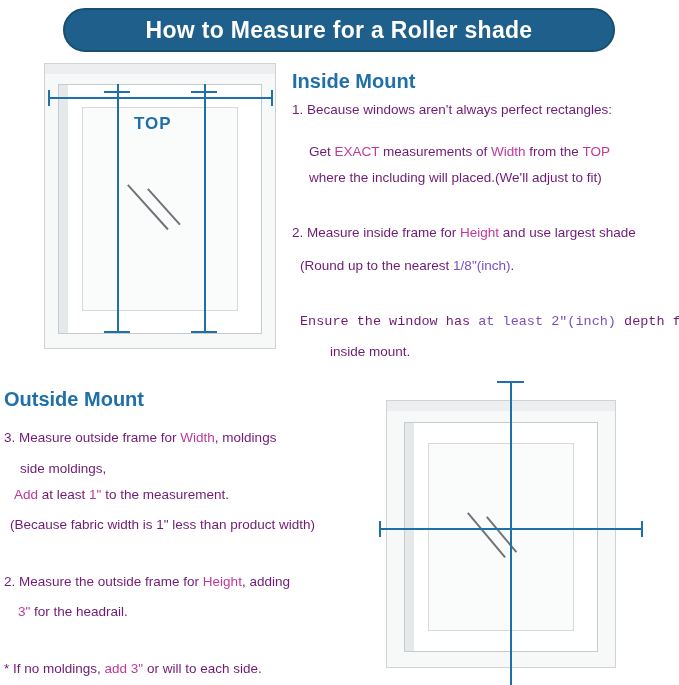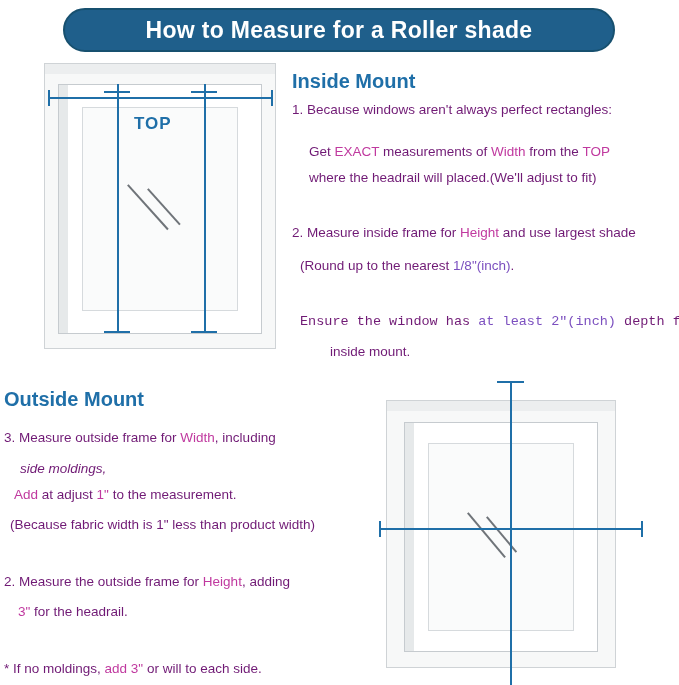--- a/index.html
+++ b/index.html
@@ -154,31 +154,31 @@
   <div class="cap-v" style="left:48px; top:90px; height:16px;"></div>
   <div class="cap-v" style="left:271px; top:90px; height:16px;"></div>
 
   <div class="top-label" style="left:134px; top:114px;">TOP</div>
 </div>
 
 <div class="section-heading" style="left:292px; top:70px;">Inside Mount</div>
 
 <div class="body-line" style="left:292px; top:101px;"><span class="hl-dark">1. Because windows aren't always perfect rectangles:</span></div>
 <div class="body-line" style="left:309px; top:135px;margin-top:8px;"><span class="hl-dark">Get </span><span class="hl-pink">EXACT</span><span class="hl-dark"> measurements of </span><span class="hl-pink">Width</span><span class="hl-dark"> from the </span><span class="hl-pink">TOP</span></div>
-<div class="body-line" style="left:309px; top:169px;"><span class="hl-dark">where the headrail will placed.(We'll adjust to fit)</span></div>
+<div class="body-line" style="left:309px; top:169px;"><span class="hl-dark">where the including will placed.(We'll adjust to fit)</span></div>
 <div class="body-line" style="left:292px; top:224px;"><span class="hl-dark">2. Measure inside frame for </span><span class="hl-pink">Height</span><span class="hl-dark"> and use largest shade</span></div>
 <div class="body-line" style="left:300px; top:257px;"><span class="hl-dark">(Round up to the nearest </span><span class="hl-purple">1/8"(inch)</span><span class="hl-dark">.</span></div>
 <div class="body-line" style="left:300px; top:313px;font-family:Liberation Mono, monospace;"><span class="hl-dark">Ensure the window has </span><span class="hl-purple">at least 2"(inch)</span><span class="hl-dark"> depth for an</span></div>
 <div class="body-line" style="left:300px; top:343px;padding-left:30px;"><span class="hl-dark">inside mount.</span></div>
 
 <div class="section-heading" style="left:4px; top:388px;">Outside Mount</div>
 
-<div class="body-line" style="left:4px; top:429px;"><span class="hl-dark">3. Measure outside frame for </span><span class="hl-pink">Width</span><span class="hl-dark">, including</span></div>
-<div class="body-line" style="left:20px; top:460px;font-style:italic;"><span class="hl-dark">side moldings,</span></div>
-<div class="body-line" style="left:14px; top:486px;"><span class="hl-pink">Add</span><span class="hl-dark"> at adjust </span><span class="hl-pink">1"</span><span class="hl-dark"> to the measurement.</span></div>
+<div class="body-line" style="left:4px; top:429px;"><span class="hl-dark">3. Measure outside frame for </span><span class="hl-pink">Width</span><span class="hl-dark">, moldings</span></div>
+<div class="body-line" style="left:20px; top:460px;"><span class="hl-dark">side moldings,</span></div>
+<div class="body-line" style="left:14px; top:486px;"><span class="hl-pink">Add</span><span class="hl-dark"> at least </span><span class="hl-pink">1"</span><span class="hl-dark"> to the measurement.</span></div>
 <div class="body-line" style="left:10px; top:516px;"><span class="hl-dark">(Because fabric width is 1" less than product width)</span></div>
 <div class="body-line" style="left:4px; top:573px;"><span class="hl-dark">2. Measure the outside frame for </span><span class="hl-pink">Height</span><span class="hl-dark">, adding</span></div>
 <div class="body-line" style="left:18px; top:603px;"><span class="hl-pink">3"</span><span class="hl-dark">  for the headrail.</span></div>
 <div class="body-line" style="left:4px; top:660px;"><span class="hl-dark">* If no moldings, </span><span class="hl-pink">add 3"</span><span class="hl-dark"> or will to each side.</span></div>
 
 <div>
 
   <div class="window-outer" style="left:386px; top:400px; width:230px; height:268px;"></div>
   <div class="bevel-top" style="left:387px; top:401px; width:228px; height:10px;"></div>
 

